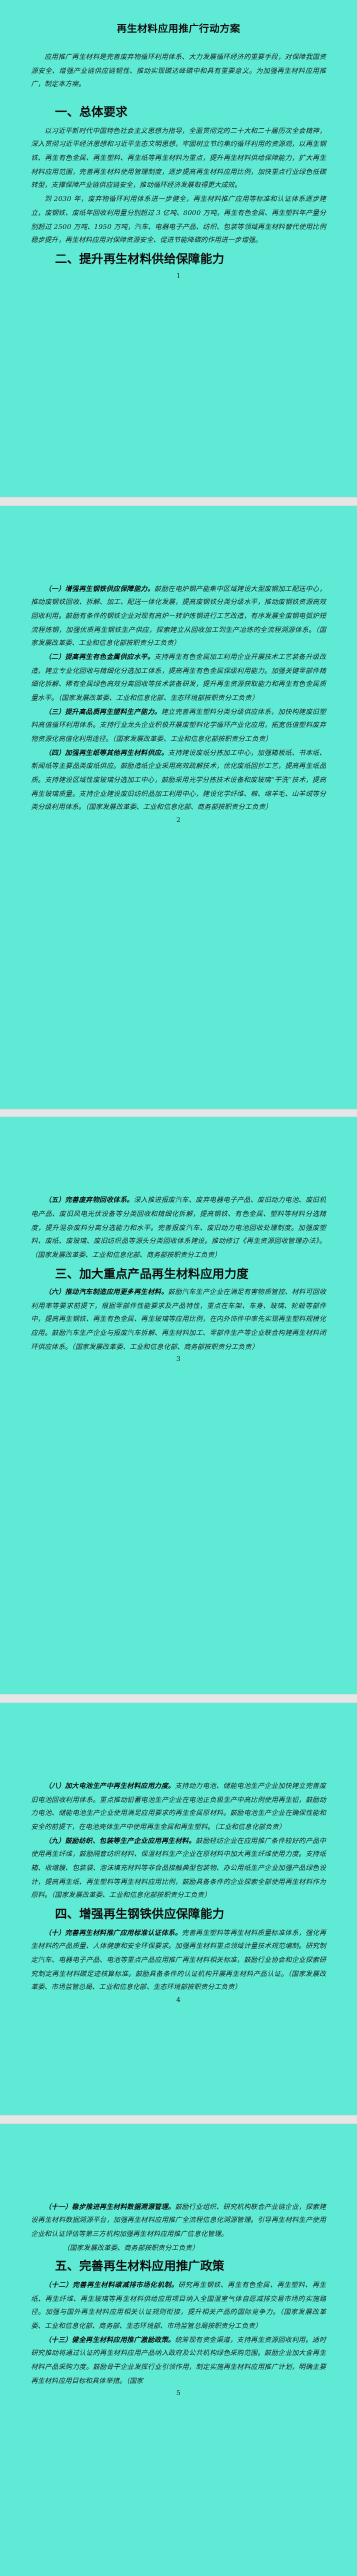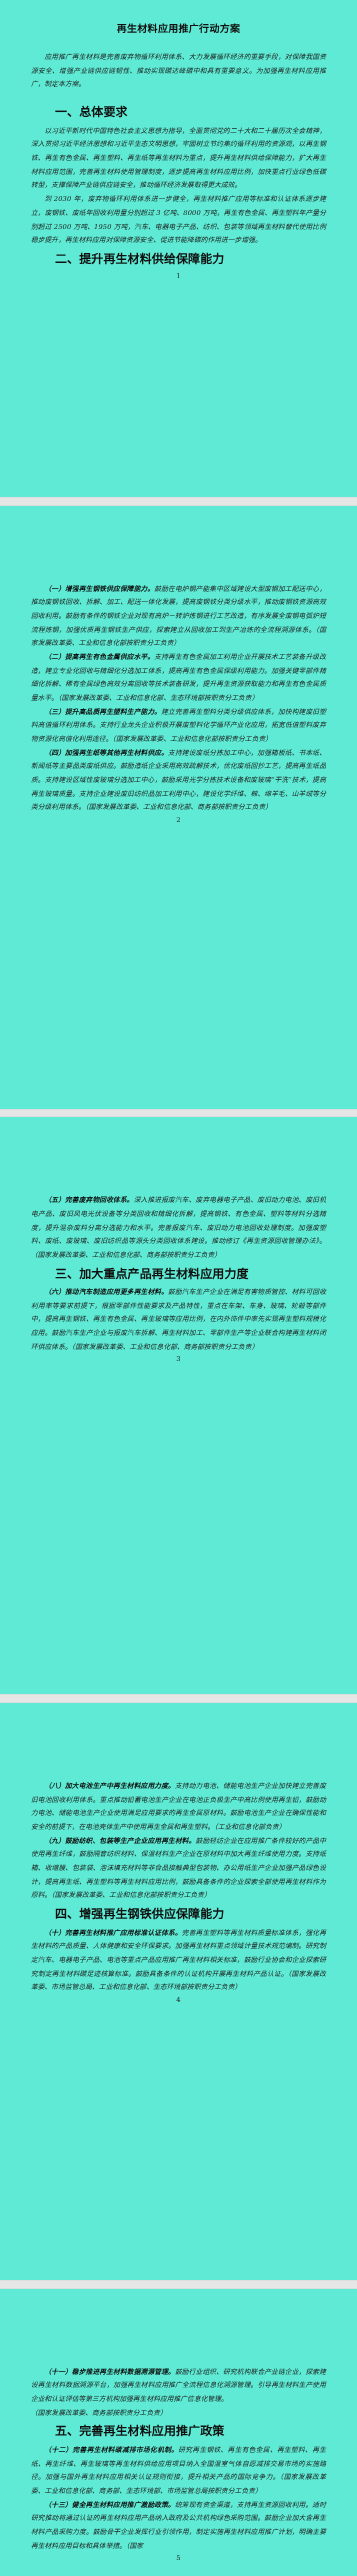--- a/index.html
+++ b/index.html
@@ -64,20 +64,21 @@
     margin: 0;
     text-indent: 2em;
     text-align: justify;
     text-justify: inter-ideograph;
     color: #1c1c1c;
     letter-spacing: 0.1px;
     font-style: italic;
   }
   .para.no-indent {
     text-indent: 0;
+    margin-left: 32px;
   }
   .para .lead {
     font-weight: bold;
     color: #0d0d0d;
   }
   .spacer-top {
     height: 77px;
   }
   .spacer-sm {
     height: 9.3px;
@@ -164,49 +165,49 @@
         <span class="lead">（六）推动汽车制造应用更多再生材料。</span><span>鼓励汽车生产企业在满足有害物质管控、材料可回收利用率等要求前提下，根据零部件性能要求及产品特性，重点在车架、车身、玻璃、轮毂等部件中，提高再生钢铁、再生有色金属、再生玻璃等应用比例，在内外饰件中率先实现再生塑料规模化应用。鼓励汽车生产企业与报废汽车拆解、再生材料加工、零部件生产等企业联合构建再生材料闭环供应体系。（国家发展改革委、工业和信息化部、商务部按职责分工负责）</span>
       </p>
 
 
       <p class="page-number">3</p>
     </div>
   </div>
 
   <div class="page-gap"></div>
 
+  <div class="page" style="height:412px;">
+    <div class="page-inner">
+      <div class="spacer-top"></div>
+
+      <p class="para">
+        <span class="lead">（八）加大电池生产中再生材料应用力度。</span><span>支持动力电池、储能电池生产企业加快建立完善废旧电池回收利用体系。重点推动铅蓄电池生产企业在电池正负极生产中高比例使用再生铅，鼓励动力电池、储能电池生产企业使用满足应用要求的再生金属原材料。鼓励电池生产企业在确保性能和安全的前提下，在电池壳体生产中使用再生金属和再生塑料。（工业和信息化部负责）</span>
+      </p>
+
+      <p class="para">
+        <span class="lead">（九）鼓励纺织、包装等生产企业应用再生材料。</span><span>鼓励轻纺企业在应用推广条件较好的产品中使用再生纤维，鼓励隔音纺织材料、保温材料生产企业在原材料中加大再生纤维使用力度。支持纸箱、收缩膜、包装袋、泡沫填充材料等非食品接触典型包装物、办公用纸生产企业加强产品绿色设计，提高再生纸、再生塑料等再生材料应用比例，鼓励具备条件的企业探索全部使用再生材料作为原料。（国家发展改革委、工业和信息化部按职责分工负责）</span>
+      </p>
+
+      <h2 class="section-heading">四、增强再生钢铁供应保障能力</h2>
+
+      <p class="para">
+        <span class="lead">（十）完善再生材料推广应用标准认证体系。</span><span>完善再生塑料等再生材料质量标准体系，强化再生材料的产品质量、人体健康和安全环保要求。加强再生材料重点领域计量技术规范编制。研究制定汽车、电器电子产品、电池等重点产品应用推广再生材料相关标准，鼓励行业协会和企业探索研究制定再生材料碳足迹核算标准。鼓励具备条件的认证机构开展再生材料产品认证。（国家发展改革委、市场监管总局、工业和信息化部、生态环境部按职责分工负责）</span>
+      </p>
+
+      <p class="page-number">4</p>
+    </div>
+  </div>
+
+  <div class="page-gap"></div>
+
   <div class="page" style="height:577px;">
     <div class="page-inner">
       <div class="spacer-top"></div>
 
       <p class="para">
-        <span class="lead">（八）加大电池生产中再生材料应用力度。</span><span>支持动力电池、储能电池生产企业加快建立完善废旧电池回收利用体系。重点推动铅蓄电池生产企业在电池正负极生产中高比例使用再生铅，鼓励动力电池、储能电池生产企业使用满足应用要求的再生金属原材料。鼓励电池生产企业在确保性能和安全的前提下，在电池壳体生产中使用再生金属和再生塑料。（工业和信息化部负责）</span>
-      </p>
-
-      <p class="para">
-        <span class="lead">（九）鼓励纺织、包装等生产企业应用再生材料。</span><span>鼓励轻纺企业在应用推广条件较好的产品中使用再生纤维，鼓励隔音纺织材料、保温材料生产企业在原材料中加大再生纤维使用力度。支持纸箱、收缩膜、包装袋、泡沫填充材料等非食品接触典型包装物、办公用纸生产企业加强产品绿色设计，提高再生纸、再生塑料等再生材料应用比例，鼓励具备条件的企业探索全部使用再生材料作为原料。（国家发展改革委、工业和信息化部按职责分工负责）</span>
-      </p>
-
-      <h2 class="section-heading">四、增强再生钢铁供应保障能力</h2>
-
-      <p class="para">
-        <span class="lead">（十）完善再生材料推广应用标准认证体系。</span><span>完善再生塑料等再生材料质量标准体系，强化再生材料的产品质量、人体健康和安全环保要求。加强再生材料重点领域计量技术规范编制。研究制定汽车、电器电子产品、电池等重点产品应用推广再生材料相关标准，鼓励行业协会和企业探索研究制定再生材料碳足迹核算标准。鼓励具备条件的认证机构开展再生材料产品认证。（国家发展改革委、市场监管总局、工业和信息化部、生态环境部按职责分工负责）</span>
-      </p>
-
-      <p class="page-number">4</p>
-    </div>
-  </div>
-
-  <div class="page-gap"></div>
-
-  <div class="page" style="height:577px;">
-    <div class="page-inner">
-      <div class="spacer-top"></div>
-
-      <p class="para">
         <span class="lead">（十一）稳步推进再生材料数据溯源管理。</span><span>鼓励行业组织、研究机构联合产业链企业，探索建设再生材料数据溯源平台，加强再生材料应用推广全流程信息化溯源管理。引导再生材料生产使用企业和认证评估等第三方机构加强再生材料应用推广信息化管理。</span>
       </p>
 
       <p class="para no-indent">（国家发展改革委、商务部按职责分工负责）</p>
 
       <h2 class="section-heading">五、完善再生材料应用推广政策</h2>
 
       <p class="para">
         <span class="lead">（十二）完善再生材料碳减排市场化机制。</span><span>研究再生钢铁、再生有色金属、再生塑料、再生纸、再生纤维、再生玻璃等再生材料供给应用项目纳入全国温室气体自愿减排交易市场的实施路径。加强与国外再生材料应用相关认证规则衔接，提升相关产品的国际竞争力。（国家发展改革委、工业和信息化部、商务部、生态环境部、市场监管总局按职责分工负责）</span>
       </p>

